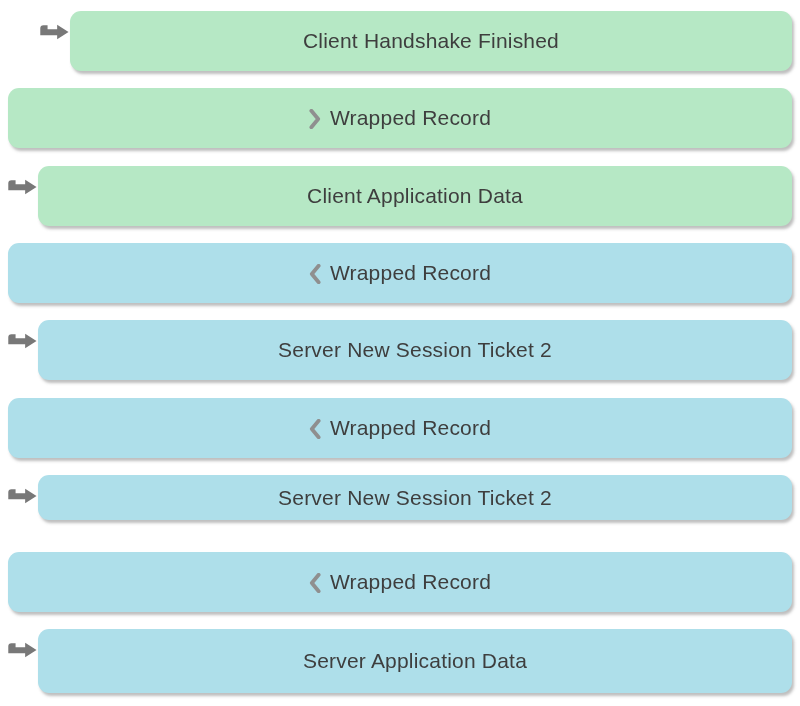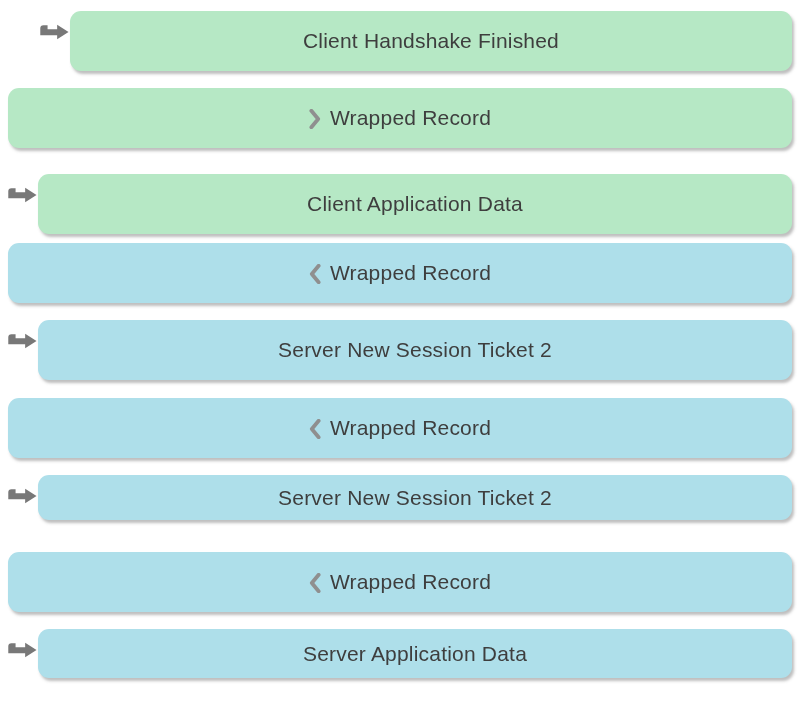--- a/index.html
+++ b/index.html
@@ -97,21 +97,21 @@
     <div class="record-box">
       <span class="chevron chevron-right">
         <svg viewBox="0 0 13 22" xmlns="http://www.w3.org/2000/svg">
           <polyline class="chevron-shape" points="2.5,2 10,11 2.5,20" fill="none" stroke-width="4.2" stroke-linecap="round" stroke-linejoin="round" stroke="#8f8f8f"></polyline>
         </svg>
       </span>
 
       <span class="record-label">Wrapped Record</span>
     </div>
   </div>
-    <div class="record-row client indented" style="top: 174px; height: 60px;">
+    <div class="record-row client indented" style="top: 166px; height: 60px;">
     <span class="pointer-arrow">
       <svg viewBox="0 0 34 17" xmlns="http://www.w3.org/2000/svg">
         <path class="arrow-shape" d="M6 1 Q2.5 1 2.5 4.5 L2.5 12 L21 12 L21 16.5 L33.5 8.5 L21 0.5 L21 5.5 L10.5 5.5 L10.5 1 Z" fill="#787878"></path>
       </svg>
     </span>
     <div class="record-box">
 
       <span class="record-label">Client Application Data</span>
     </div>
   </div>
@@ -166,21 +166,21 @@
     <div class="record-box">
 
       <span class="chevron chevron-left">
         <svg viewBox="0 0 13 22" xmlns="http://www.w3.org/2000/svg">
           <polyline class="chevron-shape" points="10.5,2 3,11 10.5,20" fill="none" stroke-width="4.2" stroke-linecap="round" stroke-linejoin="round" stroke="#8f8f8f"></polyline>
         </svg>
       </span>
       <span class="record-label">Wrapped Record</span>
     </div>
   </div>
-    <div class="record-row server indented" style="top: 629px; height: 49px;">
+    <div class="record-row server indented" style="top: 629px; height: 64px;">
     <span class="pointer-arrow">
       <svg viewBox="0 0 34 17" xmlns="http://www.w3.org/2000/svg">
         <path class="arrow-shape" d="M6 1 Q2.5 1 2.5 4.5 L2.5 12 L21 12 L21 16.5 L33.5 8.5 L21 0.5 L21 5.5 L10.5 5.5 L10.5 1 Z" fill="#787878"></path>
       </svg>
     </span>
     <div class="record-box">
 
       <span class="record-label">Server Application Data</span>
     </div>
   </div>

